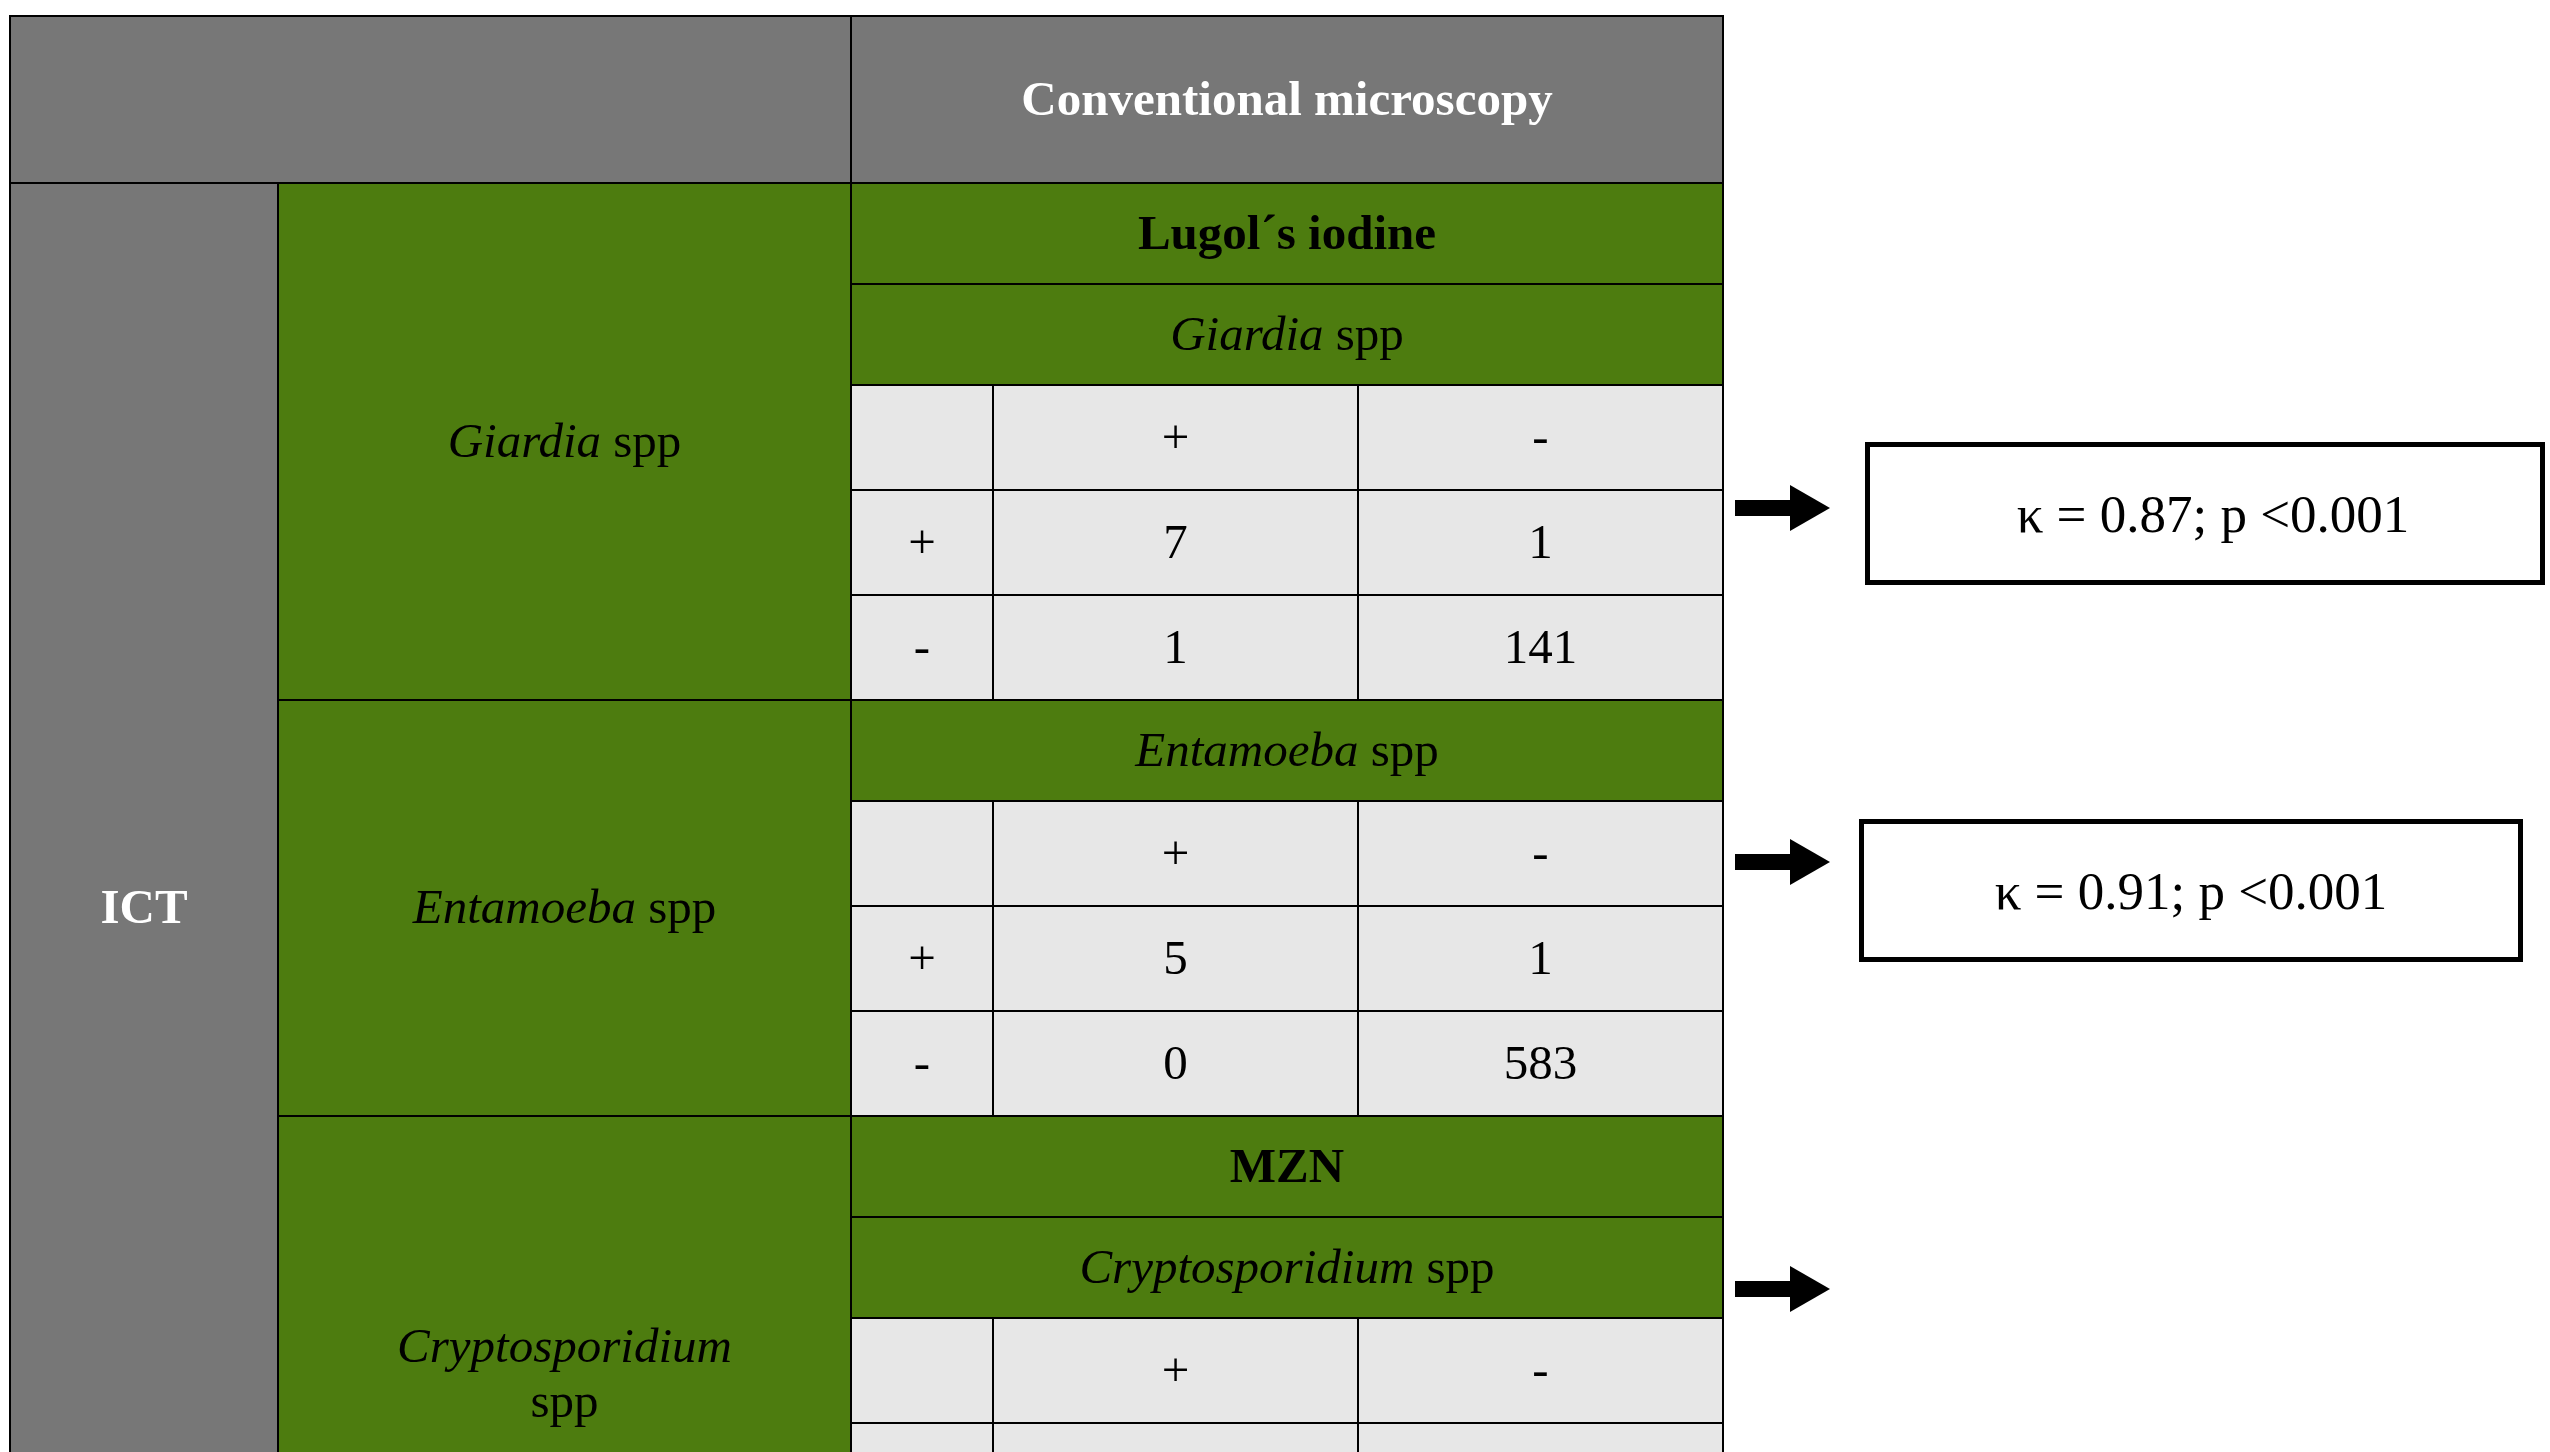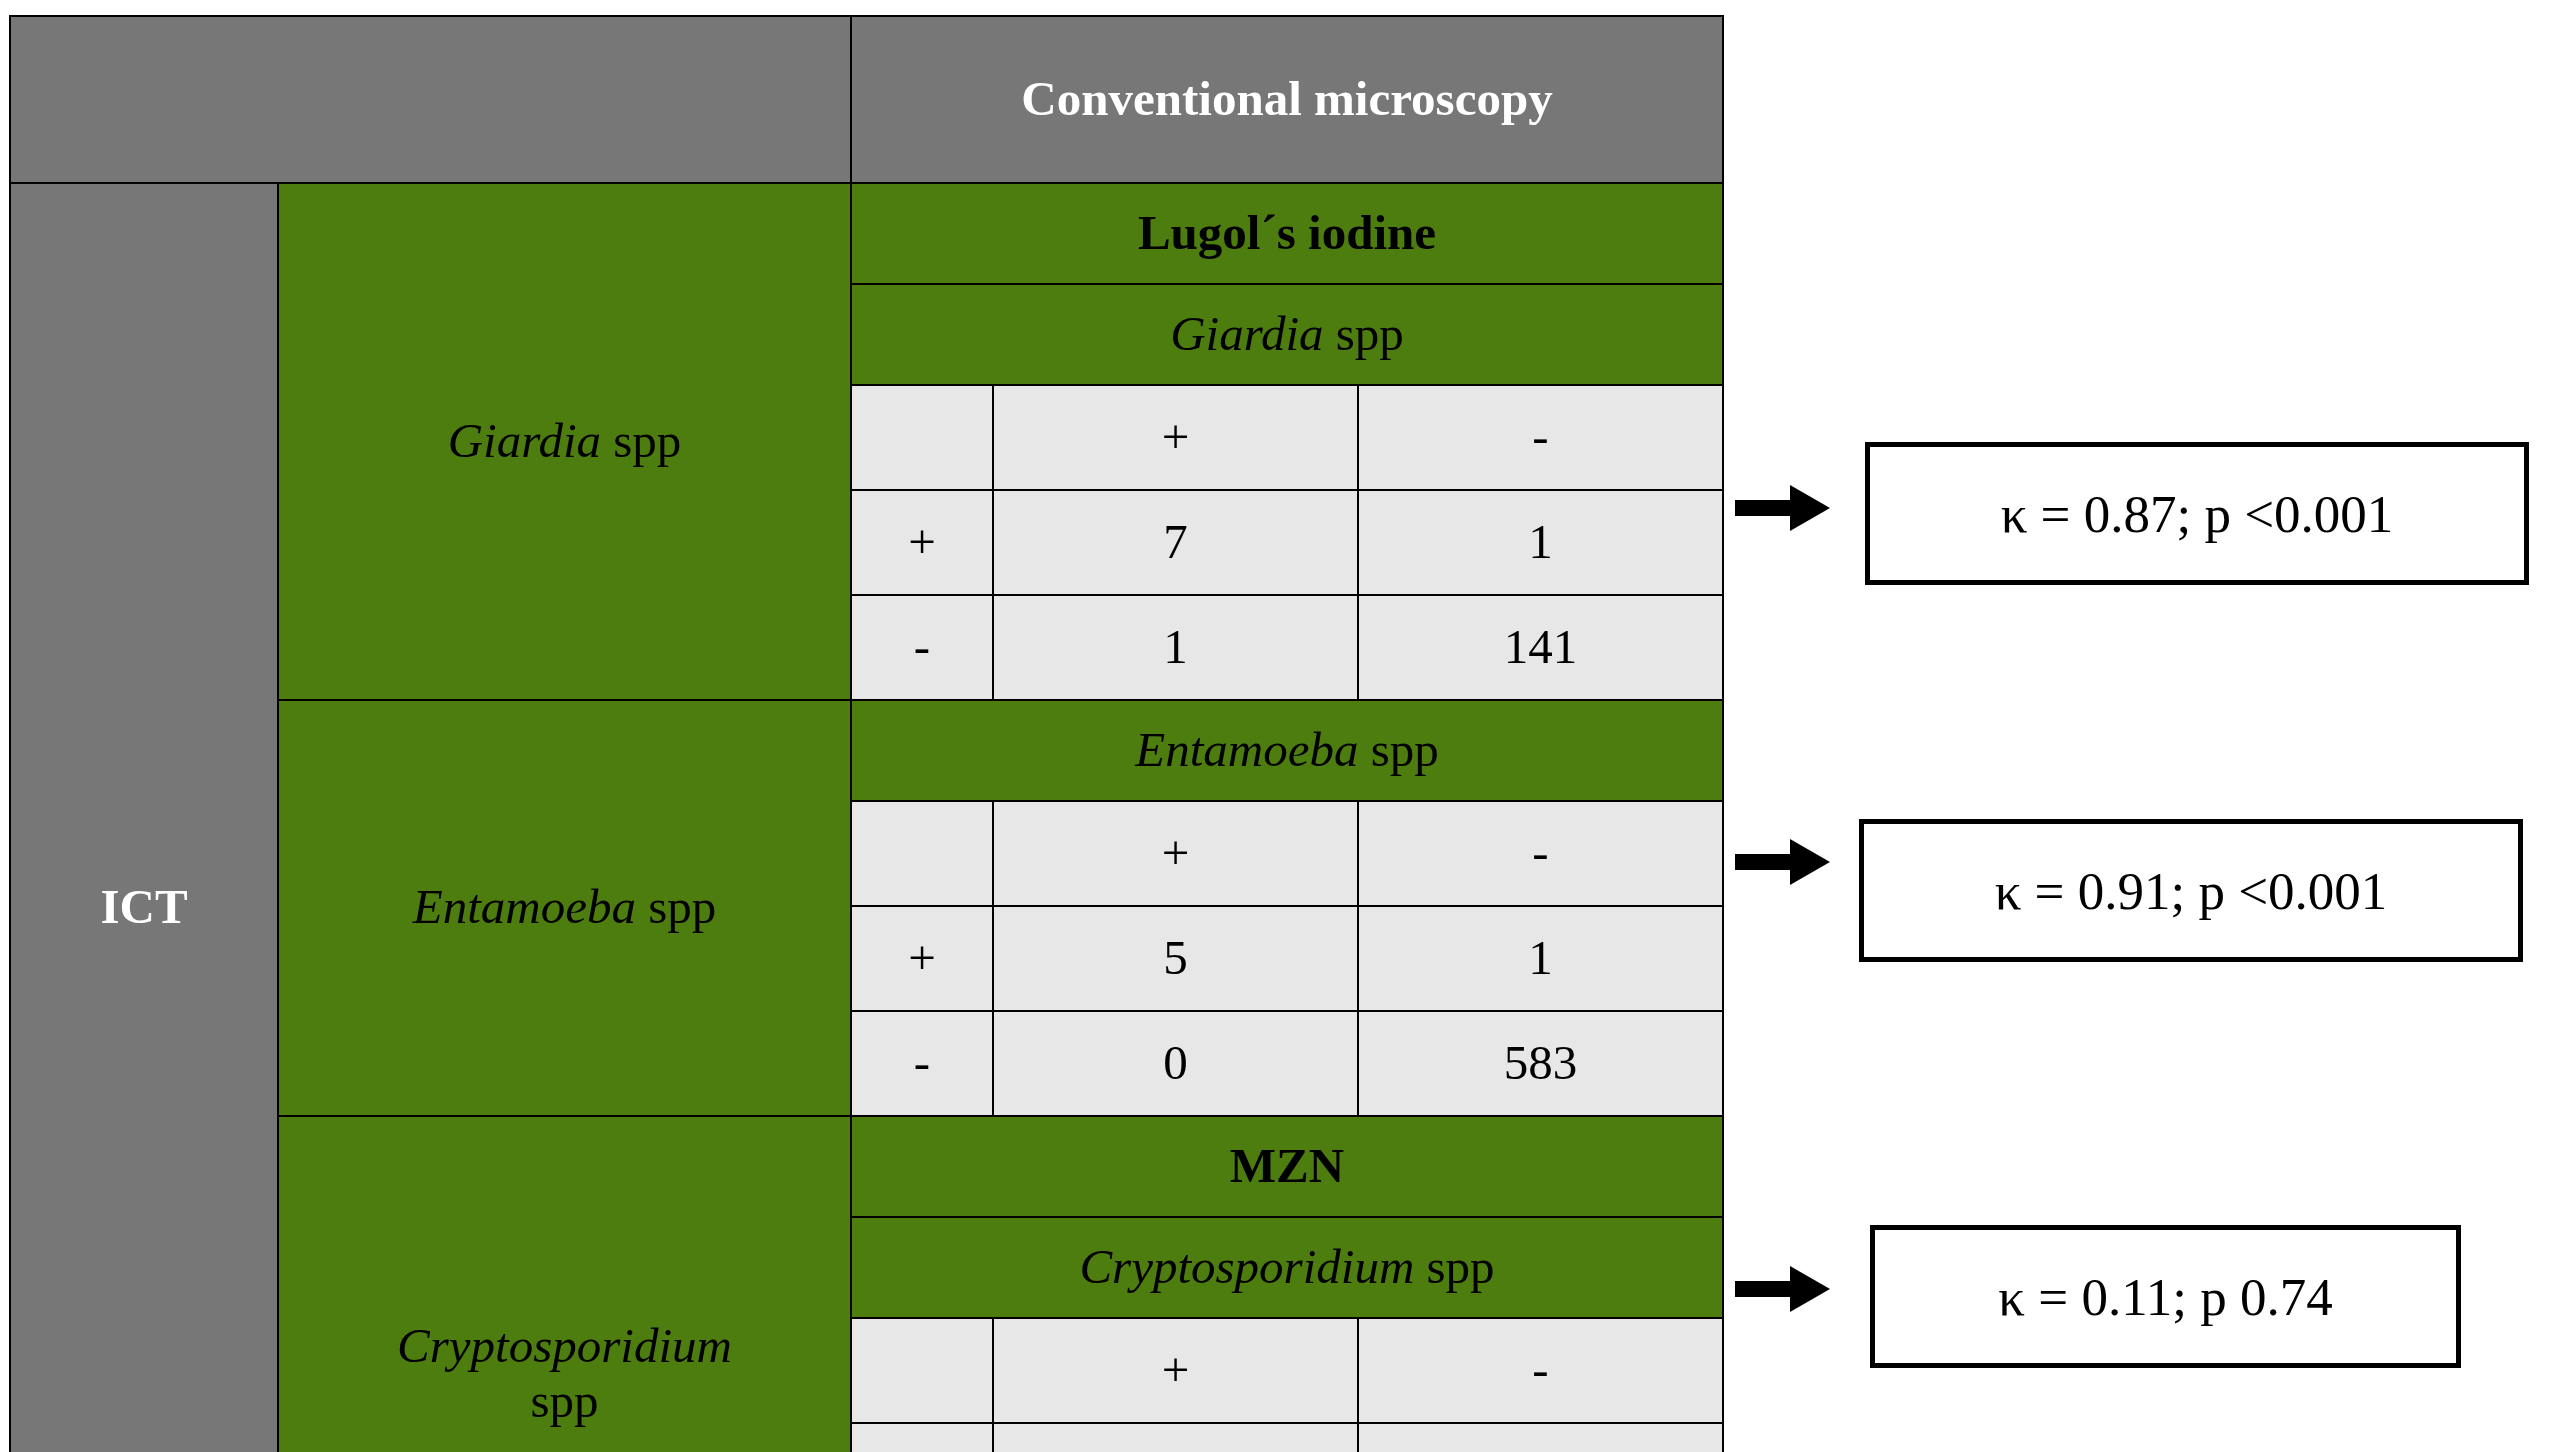--- a/index.html
+++ b/index.html
@@ -219,20 +219,19 @@
   </div>
   <div class="arrow" style="left:1735px; top:862px;">
     <span class="shaft"></span>
     <span class="head"></span>
   </div>
   <div class="arrow" style="left:1735px; top:1289px;">
     <span class="shaft"></span>
     <span class="head"></span>
   </div>
 
-  <div class="kbox" style="left:1865px; top:442px; width:654px; height:133px;">κ = 0.87; p &lt;0.001</div>
+  <div class="kbox" style="left:1865px; top:442px; width:654px; height:133px;padding-left:16px;">κ = 0.87; p &lt;0.001</div>
 
   <div class="kbox" style="left:1859px; top:819px; width:654px; height:133px;">κ = 0.91; p &lt;0.001</div>
 
-  <div class="kbox" style="left:1870px; top:1225px; width:581px; height:133px;">κ = 0.11; p 0.74</div>
 
 </div>
 
 
 </body></html>

